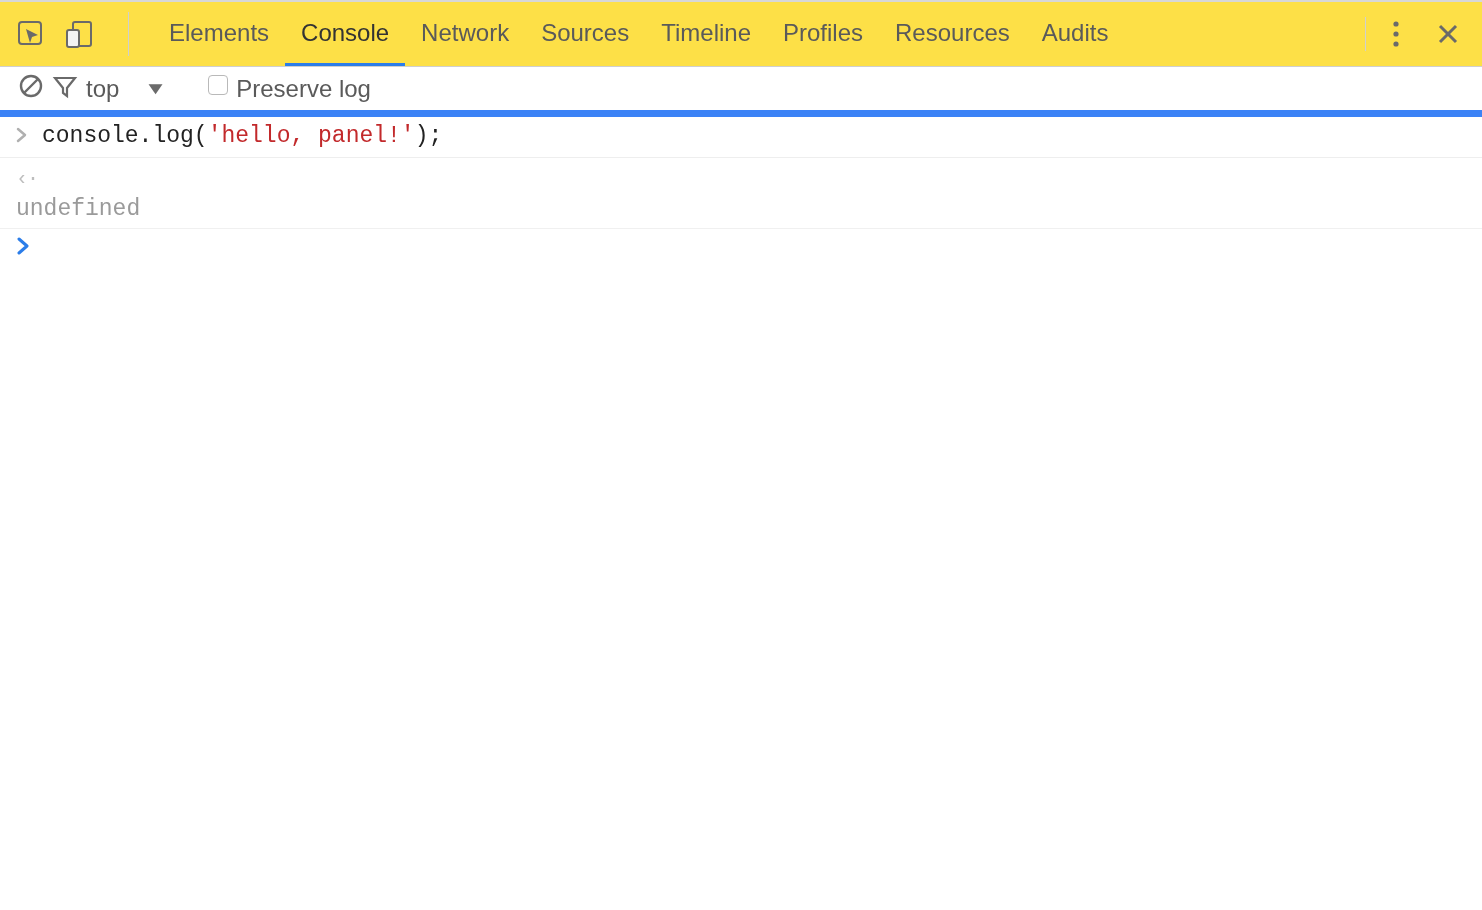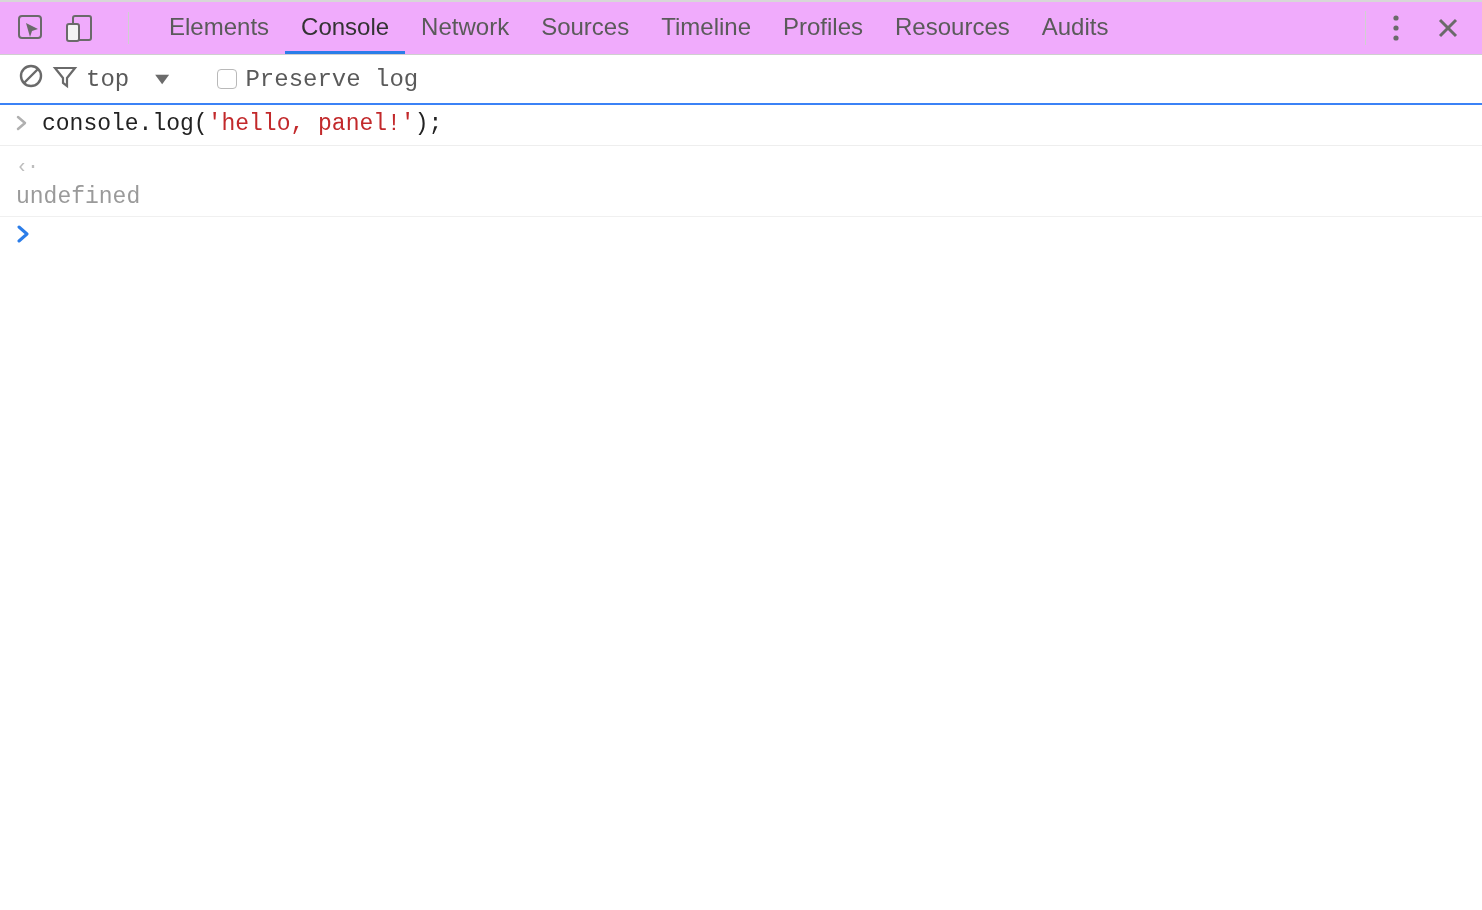--- a/index.html
+++ b/index.html
@@ -5,22 +5,22 @@
   * { margin: 0; padding: 0; box-sizing: border-box; }
   html, body {
     width: 1482px;
     height: 910px;
     font-family: "Helvetica Neue", "Lucida Grande", Arial, sans-serif;
     background: #fff;
     overflow: hidden;
   }
   
   .tabstrip {
-    height: 55px;
-    background: #f0abfc;
+    height: 67px;
+    background: #fde047;
     border-top: 2px solid #d7d7d7;
     border-bottom: 1px solid #cfcfcf;
     display: flex;
     align-items: stretch;
     gap: 14px;
   }
   .tab-icons {
     display: flex;
     align-items: center;
     padding: 0 6px 0 16px;
@@ -67,28 +67,27 @@
   }
   .vline {
     width: 1px;
     height: 34px;
     background: #d0d0d0;
   }
 
   
   .toolbar {
     height: 50px;
-    border-bottom: 2px solid #3b82f6;
+    border-bottom: 7px solid #3b82f6;
     display: flex;
     align-items: center;
     gap: 8px;
     padding: 0 18px;
     font-size: 24px;
     color: #5a5a5a;
-    font-family: Liberation Mono, monospace;
   }
   .toolbar .context-select {
     display: flex;
     align-items: center;
     gap: 28px;
     color: #5a5a5a;
   }
   .toolbar .ctx-label { color: #5a5a5a; }
   .toolbar .triangle {
     font-size: 17px;
@@ -98,23 +97,22 @@
   .checkbox {
     width: 20px;
     height: 20px;
     border: 1.5px solid #b9b9b9;
     border-radius: 4px;
     background: #fff;
     display: inline-block;
   }
   .preserve-wrap {
     display: flex;
-    align-items: center;
+    align-items: flex-start;
     gap: 8px;
-    margin-left: 6px;
     color: #5a5a5a;
     padding-left: 36px;
   }
 
   
   .console {
     font-family: Menlo, Consolas, "Courier New", monospace;
     font-size: 23px;
   }
   .row {

